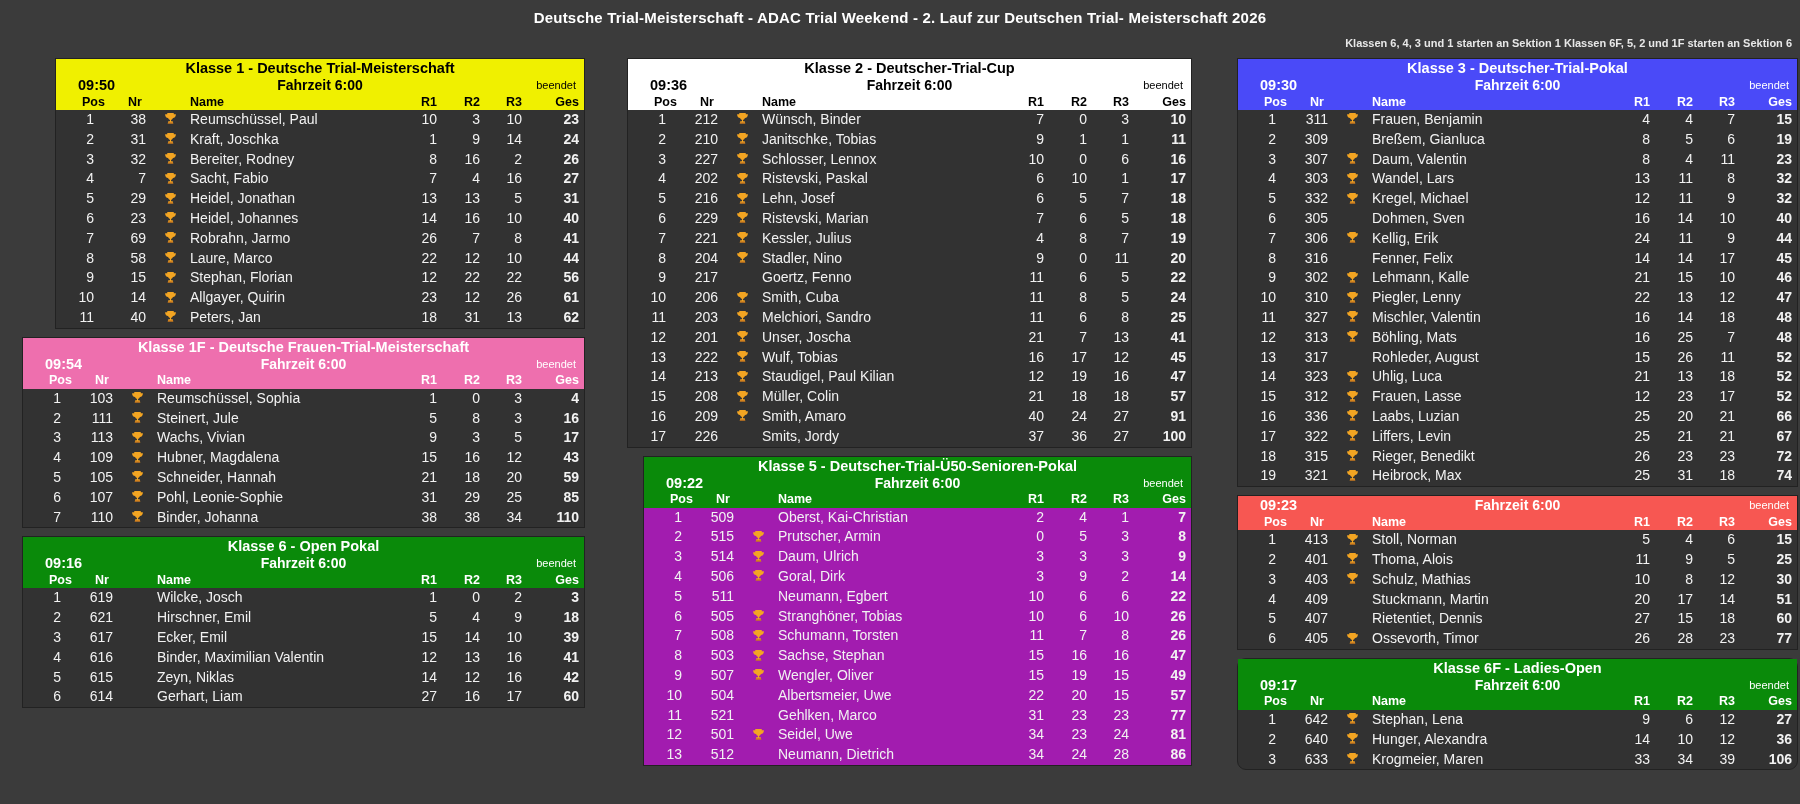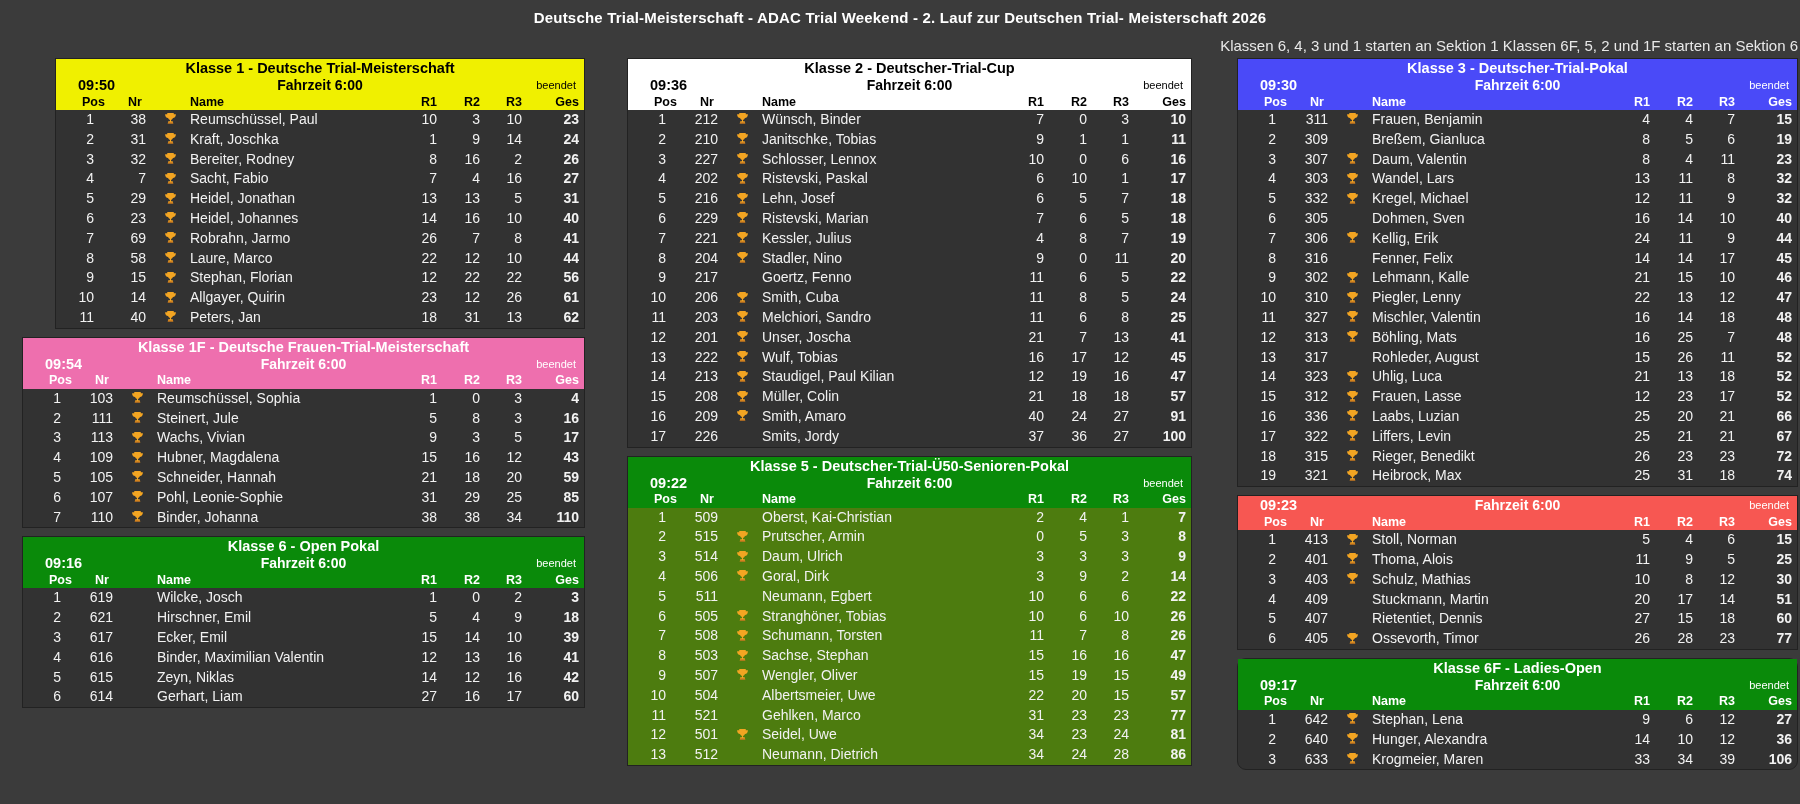--- a/index.html
+++ b/index.html
@@ -7,22 +7,22 @@
     width:1800px;height:804px;position:relative;overflow:hidden;
     background:#3b3b3b;
     font-family:"Liberation Sans","DejaVu Sans",sans-serif;
     -webkit-font-smoothing:antialiased;
   }
   .main-title{
     position:absolute;top:9px;left:0;width:100%;text-align:center;
     color:#ffffff;font-size:15px;font-weight:bold;letter-spacing:.2px;
   }
   .note{
-    position:absolute;top:37px;right:2px;
-    color:#e8e8e8;font-size:15px;white-space:nowrap;
+    position:absolute;top:37px;right:8px;
+    color:#e8e8e8;font-size:11px;white-space:nowrap;font-weight:bold;
   }
   .col{position:absolute;top:58px;}
   .col-left{left:22px;width:563px;}
   .col-mid{left:627px;width:565px;}
   .col-right{left:1237px;width:561px;}
   .t{margin-bottom:8px;border:1px solid #222;background:#323232;}
   .t-head{padding:1px 0 0 0;}
   .t-title{text-align:center;font-size:14.5px;font-weight:bold;line-height:17px;}
   .t-sub{position:relative;height:17px;font-size:14px;line-height:17px;}
   .t-time{position:absolute;left:22px;font-weight:bold;font-size:14.5px;}
@@ -704,21 +704,21 @@
               <path fill="#b5651d" d="M7.5 19.5h9l.5 1.5H7z"></path>
             </svg></span>
     <span class="c-name">Smits, Jordy</span>
     <span class="c-num">37</span>
     <span class="c-num">36</span>
     <span class="c-num">27</span>
     <span class="c-ges">100</span>
   </div>
 </div>
 </section>
-  <section class="t" style="background: #4d7c0f;">
+  <section class="t" style="background: #a21caf; margin-left: 16px;">
   <div class="t-head" style="background: rgb(10, 138, 10); color: rgb(255, 255, 255);">
     <div class="t-title">Klasse 5 - Deutscher-Trial-Ü50-Senioren-Pokal</div>
     <div class="t-sub">
       <span class="t-time">09:22</span>
       <span class="t-fahrzeit">Fahrzeit 6:00</span>
       <span class="t-status">beendet</span>
     </div>
     <div class="t-cols g">
       <span class="h-pos">Pos</span>
       <span class="h-nr">Nr</span>

